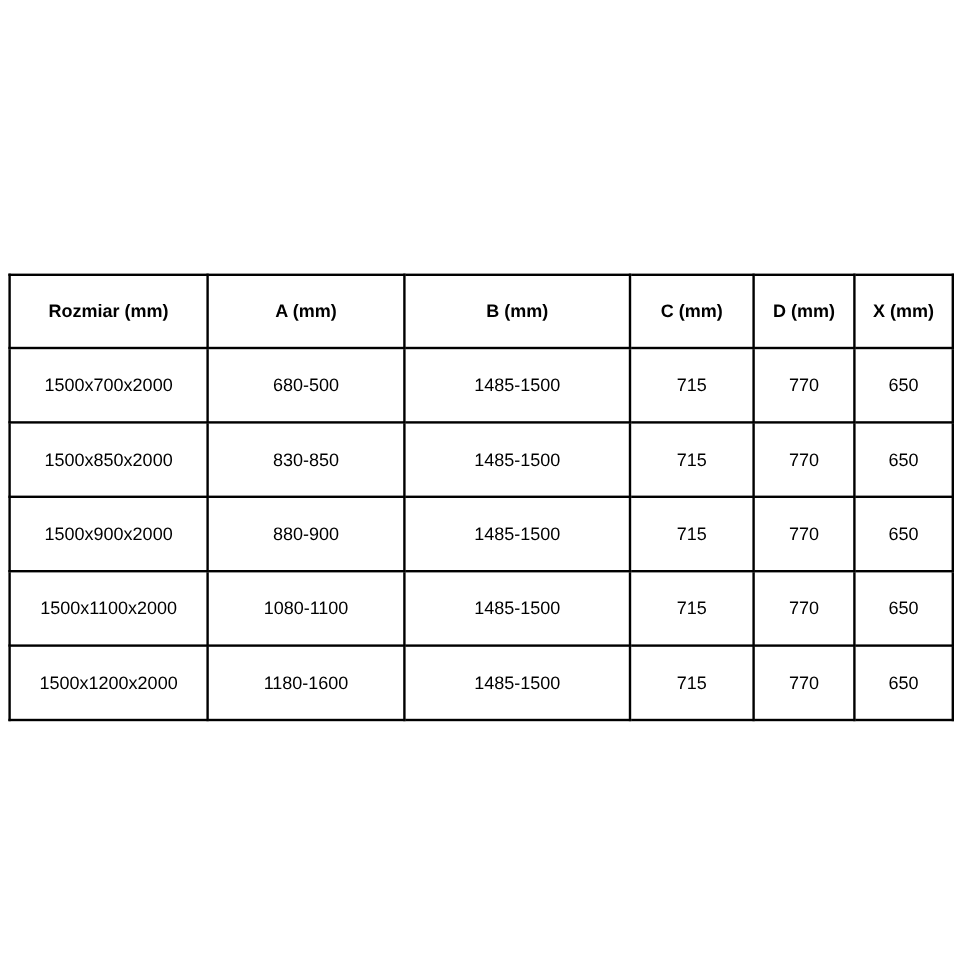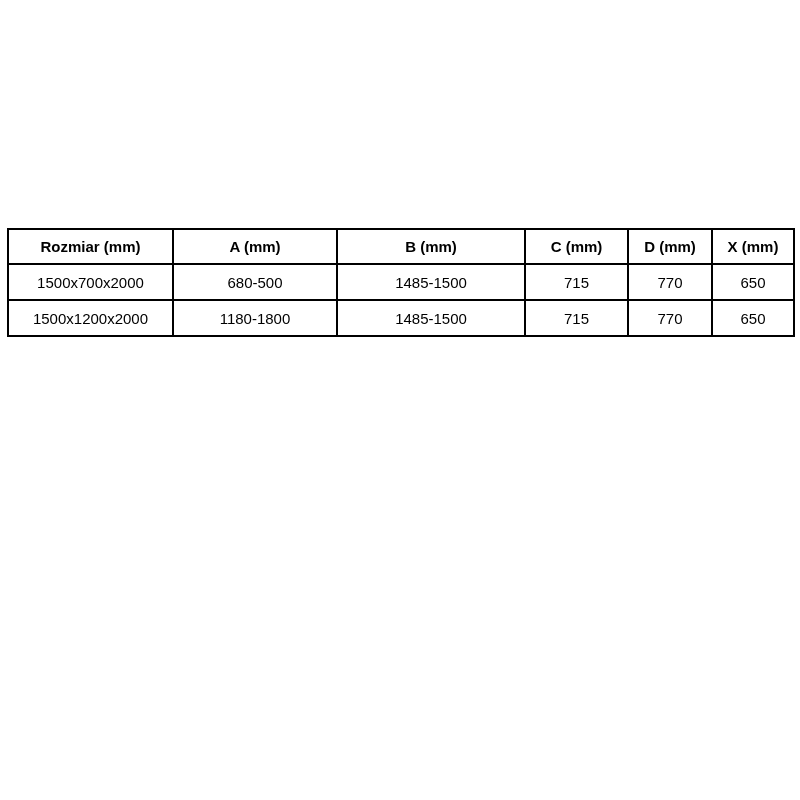--- a/index.html
+++ b/index.html
@@ -19,21 +19,21 @@
     width: 786px;
     border-collapse: collapse;
     table-layout: fixed;
   }
   .spec-table th,
   .spec-table td {
     border: 2px solid #000000;
     text-align: center;
     vertical-align: middle;
     font-size: 15px;
-    padding: 0;
+    padding: 13px;
     overflow: hidden;
     white-space: nowrap;
   }
   .spec-table th {
     height: 33px;
     font-weight: bold;
   }
   .spec-table td {
     height: 34px;
     font-weight: normal;
@@ -71,21 +71,45 @@
   <tbody id="table-body">
       <tr>
         <td>1500x700x2000</td>
         <td>680-500</td>
         <td>1485-1500</td>
         <td>715</td>
         <td>770</td>
         <td>650</td>
       </tr>
       <tr>
+        <td>1500x850x2000</td>
+        <td>830-850</td>
+        <td>1485-1500</td>
+        <td>715</td>
+        <td>770</td>
+        <td>650</td>
+      </tr>
+      <tr>
+        <td>1500x900x2000</td>
+        <td>880-900</td>
+        <td>1485-1500</td>
+        <td>715</td>
+        <td>770</td>
+        <td>650</td>
+      </tr>
+      <tr>
+        <td>1500x1100x2000</td>
+        <td>1080-1100</td>
+        <td>1485-1500</td>
+        <td>715</td>
+        <td>770</td>
+        <td>650</td>
+      </tr>
+      <tr>
         <td>1500x1200x2000</td>
-        <td>1180-1800</td>
+        <td>1180-1600</td>
         <td>1485-1500</td>
         <td>715</td>
         <td>770</td>
         <td>650</td>
       </tr>
     </tbody>
 </table>
 
 </body></html>

